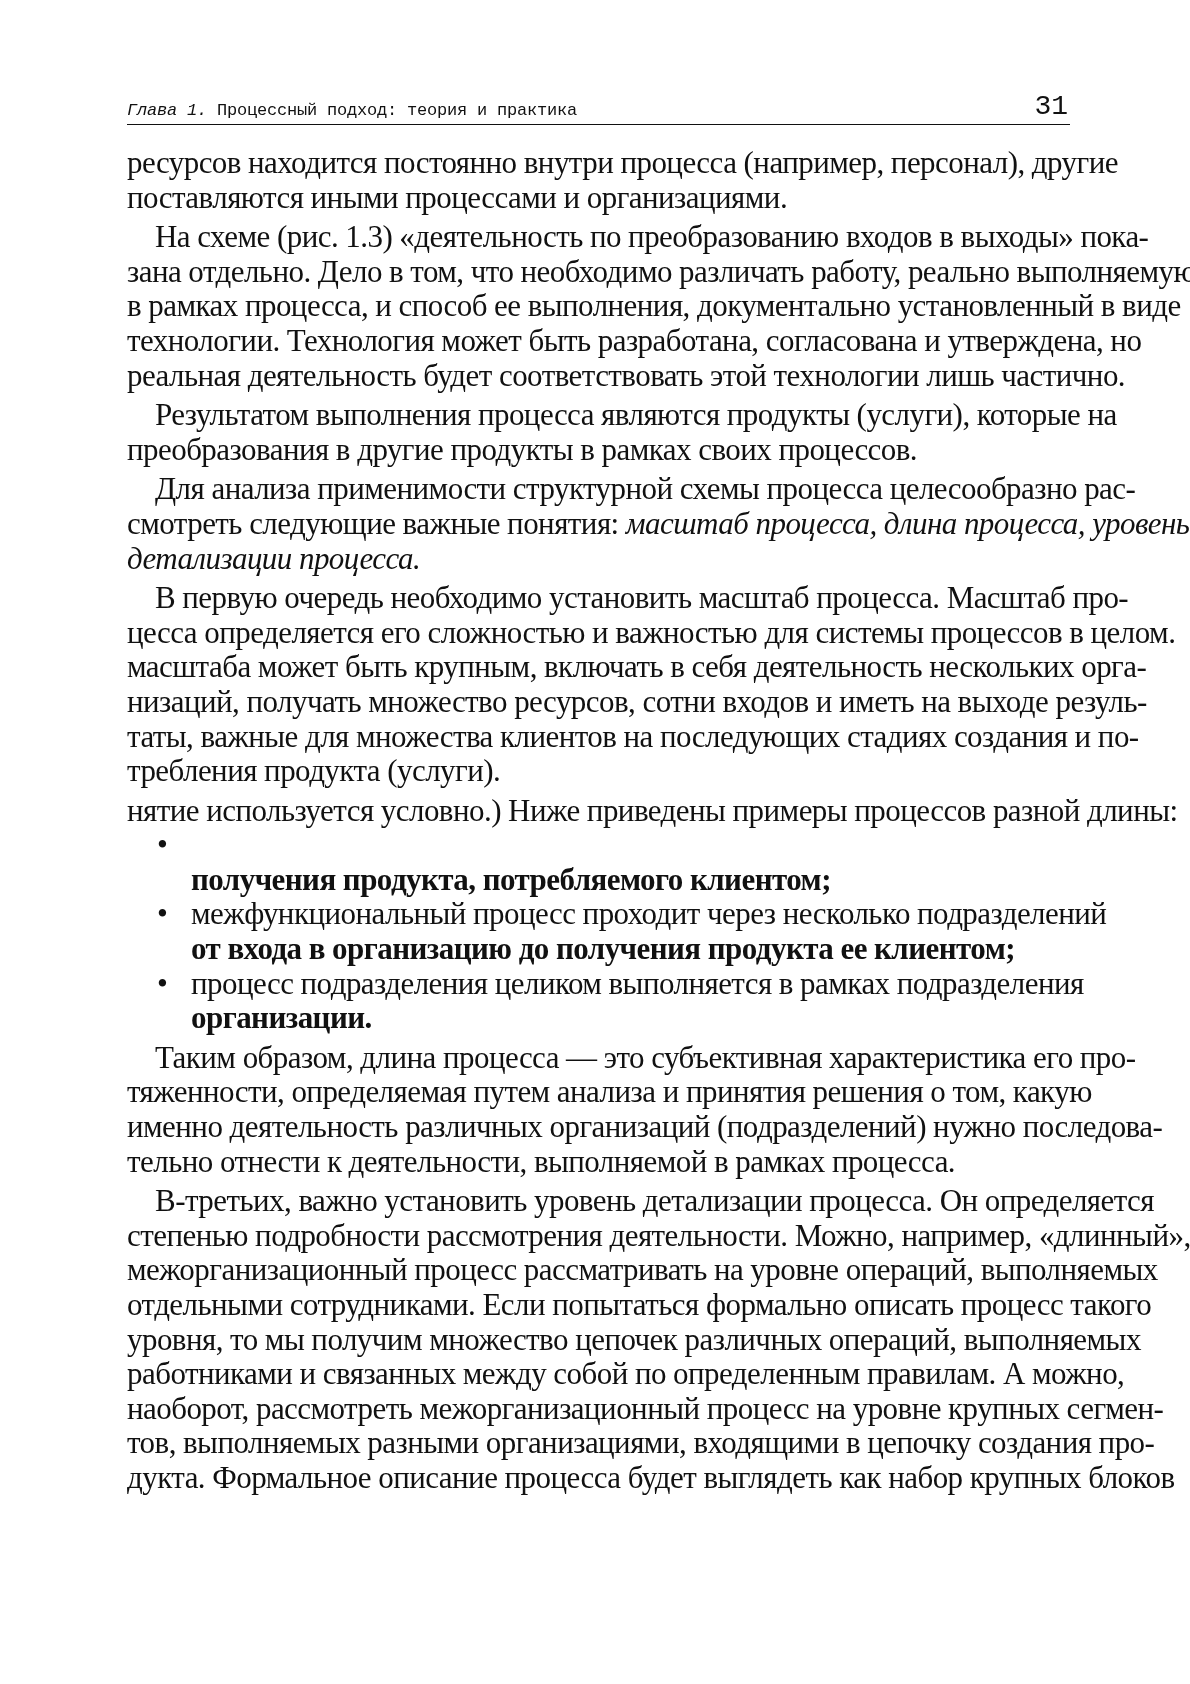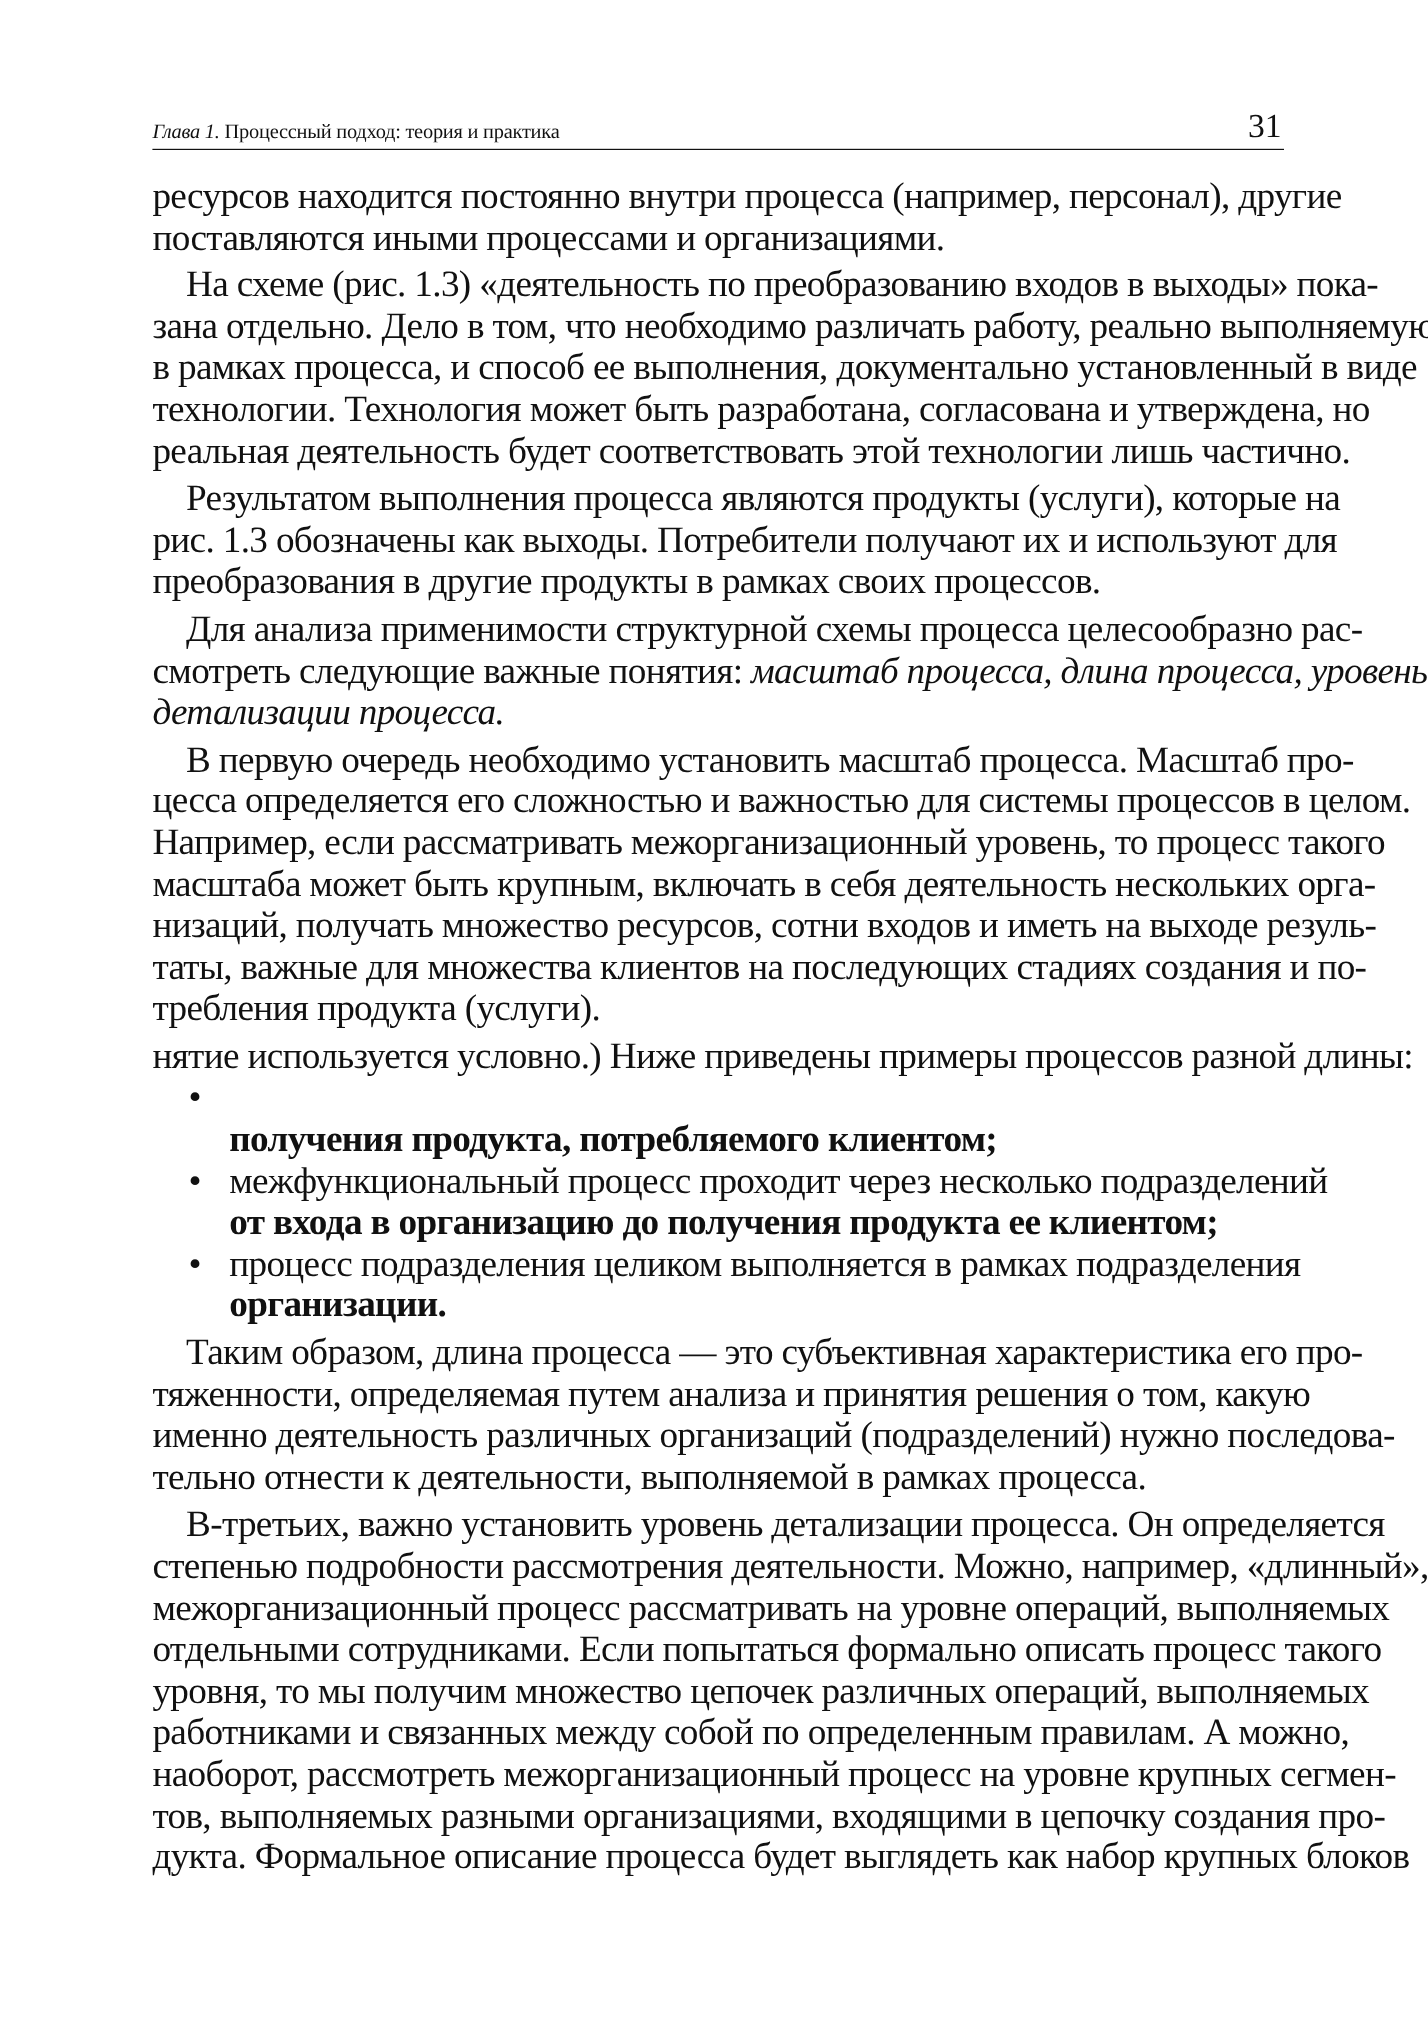--- a/index.html
+++ b/index.html
@@ -1,21 +1,21 @@
 <!DOCTYPE html>
 <html><head>
 <meta charset="utf-8">
 <style>
   html, body { margin: 0; padding: 0; background: #ffffff; }
   body { width: 1190px; height: 1684px; position: relative; overflow: hidden; color: #111; }
   .page { position: absolute; left: 0; top: 0; width: 1190px; height: 1684px; background: #fff; }
   .running-head {
     position: absolute; left: 127px; top: 92px; width: 943px; height: 32px;
     border-bottom: 1.6px solid #111;
-    font-family: Liberation Serif, serif;
+    font-family: Liberation Mono, monospace;
   }
   .running-head .title { position: absolute; left: 0; bottom: 4px; font-size: 17px; letter-spacing: -0.2px; }
   .running-head .title i { font-style: italic; }
   .running-head .pno { position: absolute; right: 2px; bottom: 2px; font-size: 28px; margin-top: 17px; }
   .body-text {
     position: absolute; left: 127px; top: 146px; width: 943px;
     font-family: "Liberation Serif", serif; font-size: 31px; line-height: 34.6px;
     letter-spacing: -0.55px; word-spacing: 0px;
   }
   .line { display: block; white-space: nowrap; text-align: justify; text-align-last: justify; height: 34.6px; }
@@ -49,36 +49,34 @@
       <span class="line indent">На схеме (рис. 1.3) «деятельность по преобразованию входов в выходы» пока-</span>
       <span class="line">зана отдельно. Дело в том, что необходимо различать работу, реально выполняемую</span>
       <span class="line">в рамках процесса, и способ ее выполнения, документально установленный в виде</span>
       <span class="line">технологии. Технология может быть разработана, согласована и утверждена, но</span>
       <span class="line last">реальная деятельность будет соответствовать этой технологии лишь частично.</span>
     </div>
     <div class="gap"></div>
 
     <div>
       <span class="line indent">Результатом выполнения процесса являются продукты (услуги), которые на</span>
-      <span class="line">рис. 1.3 обозначены как выходы. Потребители получают их и используют для</span>
       <span class="line last">преобразования в другие продукты в рамках своих процессов.</span>
     </div>
     <div class="gap"></div>
 
     <div>
       <span class="line indent">Для анализа применимости структурной схемы процесса целесообразно рас-</span>
       <span class="line"><span>смотреть следующие важные понятия: </span><span class="italic">масштаб процесса, длина процесса, уровень</span></span>
       <span class="line last italic">детализации процесса.</span>
     </div>
     <div class="gap"></div>
 
     <div>
       <span class="line indent">В первую очередь необходимо установить масштаб процесса. Масштаб про-</span>
       <span class="line">цесса определяется его сложностью и важностью для системы процессов в целом.</span>
-      <span class="line">Например, если рассматривать межорганизационный уровень, то процесс такого</span>
       <span class="line">масштаба может быть крупным, включать в себя деятельность нескольких орга-</span>
       <span class="line">низаций, получать множество ресурсов, сотни входов и иметь на выходе резуль-</span>
       <span class="line">таты, важные для множества клиентов на последующих стадиях создания и по-</span>
       <span class="line last">требления продукта (услуги).</span>
     </div>
     <div class="gap"></div>
 
     <div>
       <span class="line last">нятие используется условно.) Ниже приведены примеры процессов разной длины:</span>
     </div>

